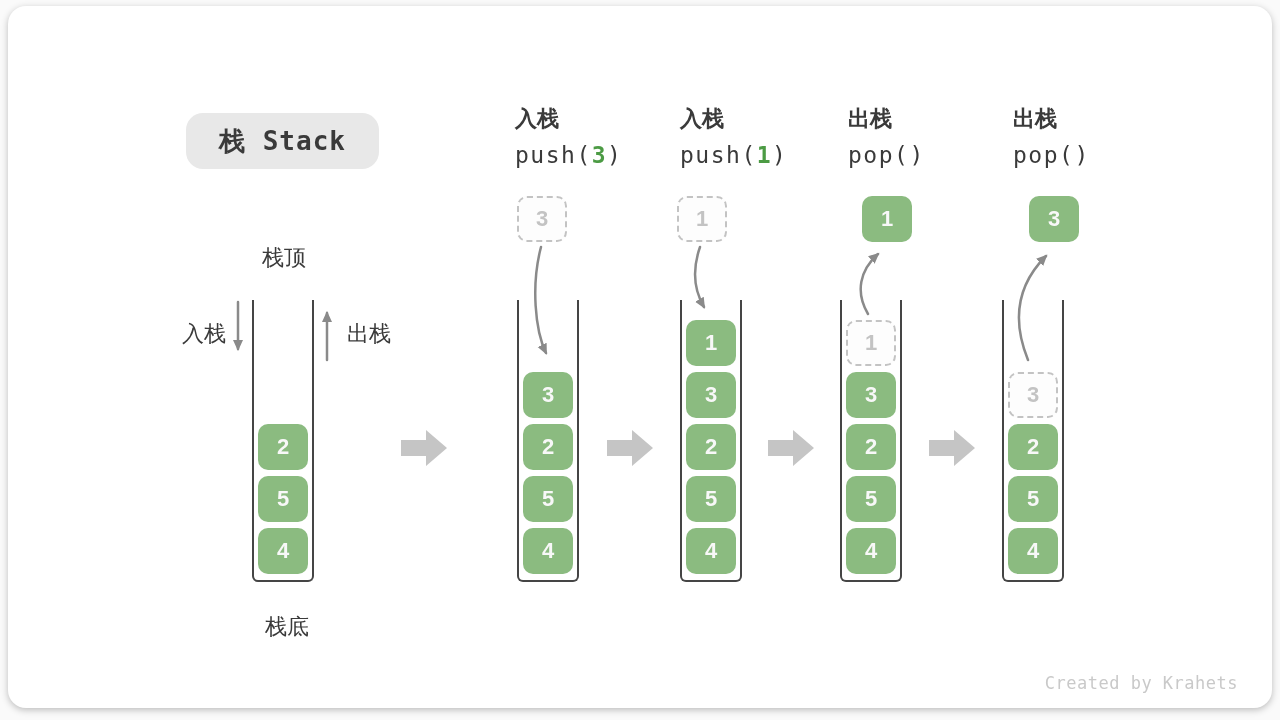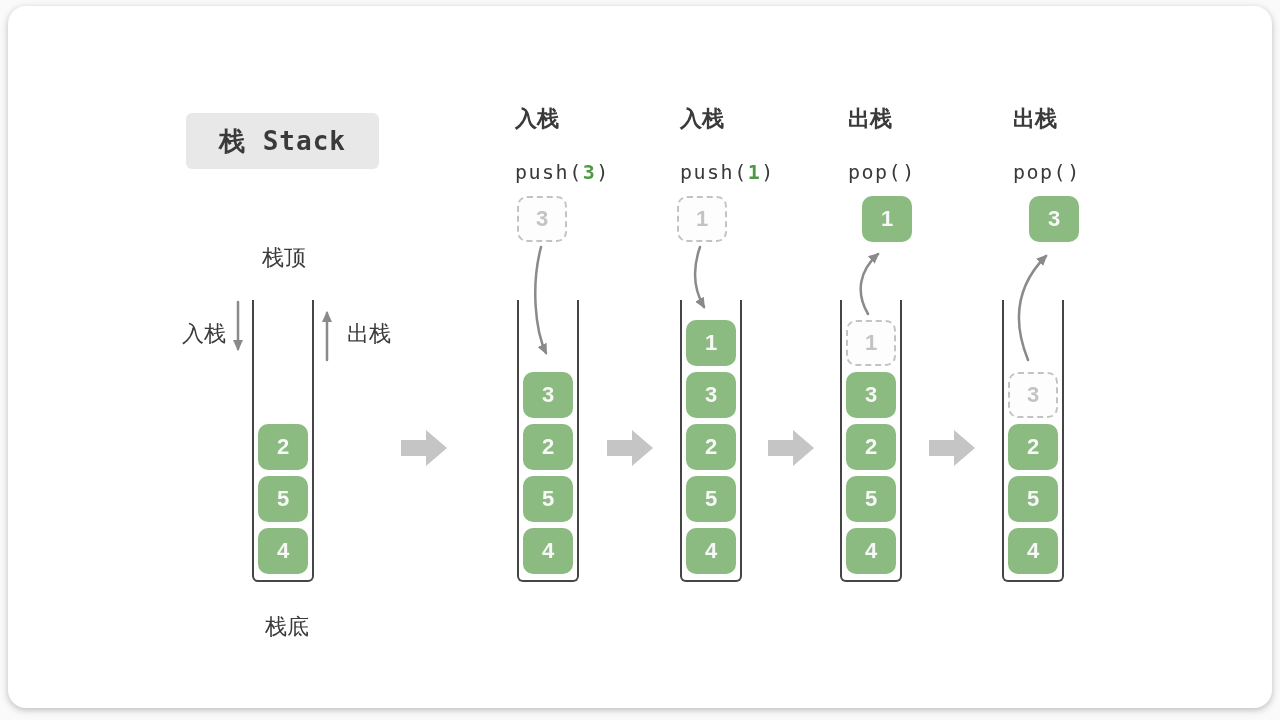--- a/index.html
+++ b/index.html
@@ -8,31 +8,31 @@
     font-family:"Liberation Sans","DejaVu Sans",sans-serif;
     color:var(--text-dark,#3a3a3a);
   }
   .card {
     position:absolute; left:8px; top:6px; right:8px; bottom:12px;
     background:#ffffff; border-radius:18px;
     box-shadow:0 2px 7px rgba(0,0,0,0.25);
   }
   .title-box {
     position:absolute; left:186px; top:113px; width:193px; height:56px;
-    background:var(--title-bg,#e8e8e8); border-radius:6px;
+    background:var(--title-bg,#e8e8e8); border-radius:17px;
     display:flex; align-items:center; justify-content:center;
     font-family:"DejaVu Sans Mono",monospace; font-size:26px; font-weight:700;
     letter-spacing:1px; color:var(--text-dark,#3a3a3a);
   }
   .lbl { position:absolute; font-size:22px; font-weight:400; color:var(--text-dark,#3a3a3a); text-align:center; }
   .op { position:absolute; top:105px; }
   .op-cn { font-size:22px; font-weight:700; line-height:28px; }
   .op-code {
-    margin-top:25px; font-family:"DejaVu Sans Mono",monospace;
-    font-size:20px; line-height:28px; letter-spacing:1.5px; color:var(--text-dark,#3a3a3a);
+    margin-top:8px; font-family:"DejaVu Sans Mono",monospace;
+    font-size:23px; line-height:28px; letter-spacing:1.5px; color:var(--text-dark,#3a3a3a);
   }
   .op-code .arg { color:var(--code-arg-green,#4c9b44); font-weight:700; }
   .tube {
     position:absolute; box-sizing:border-box; background:#ffffff;
     border-left:2px solid var(--tube-border,#454545);
     border-right:2px solid var(--tube-border,#454545);
     border-bottom:2px solid var(--tube-border,#454545);
     border-radius:0 0 6px 6px;
   }
   .box {
@@ -134,13 +134,14 @@
     <path class="flow-line" d="M700,247 C692,270 694,290 704,307" marker-end="url(#ah)"></path>
     <path class="flow-line" d="M868,314 C855,292 860,270 878,254" marker-end="url(#ah)"></path>
     <path class="flow-line" d="M1028,360 C1011,318 1018,284 1046,256" marker-end="url(#ah)"></path>
 
     <polygon class="block-arrow" points="0,11 25,11 25,1 46,19 25,37 25,27 0,27" transform="translate(401,429)"></polygon>
     <polygon class="block-arrow" points="0,11 25,11 25,1 46,19 25,37 25,27 0,27" transform="translate(607,429)"></polygon>
     <polygon class="block-arrow" points="0,11 25,11 25,1 46,19 25,37 25,27 0,27" transform="translate(768,429)"></polygon>
     <polygon class="block-arrow" points="0,11 25,11 25,1 46,19 25,37 25,27 0,27" transform="translate(929,429)"></polygon>
   </svg>
 
+  <div class="watermark">Created by Krahets</div>
 </div>
 
 </body></html>

